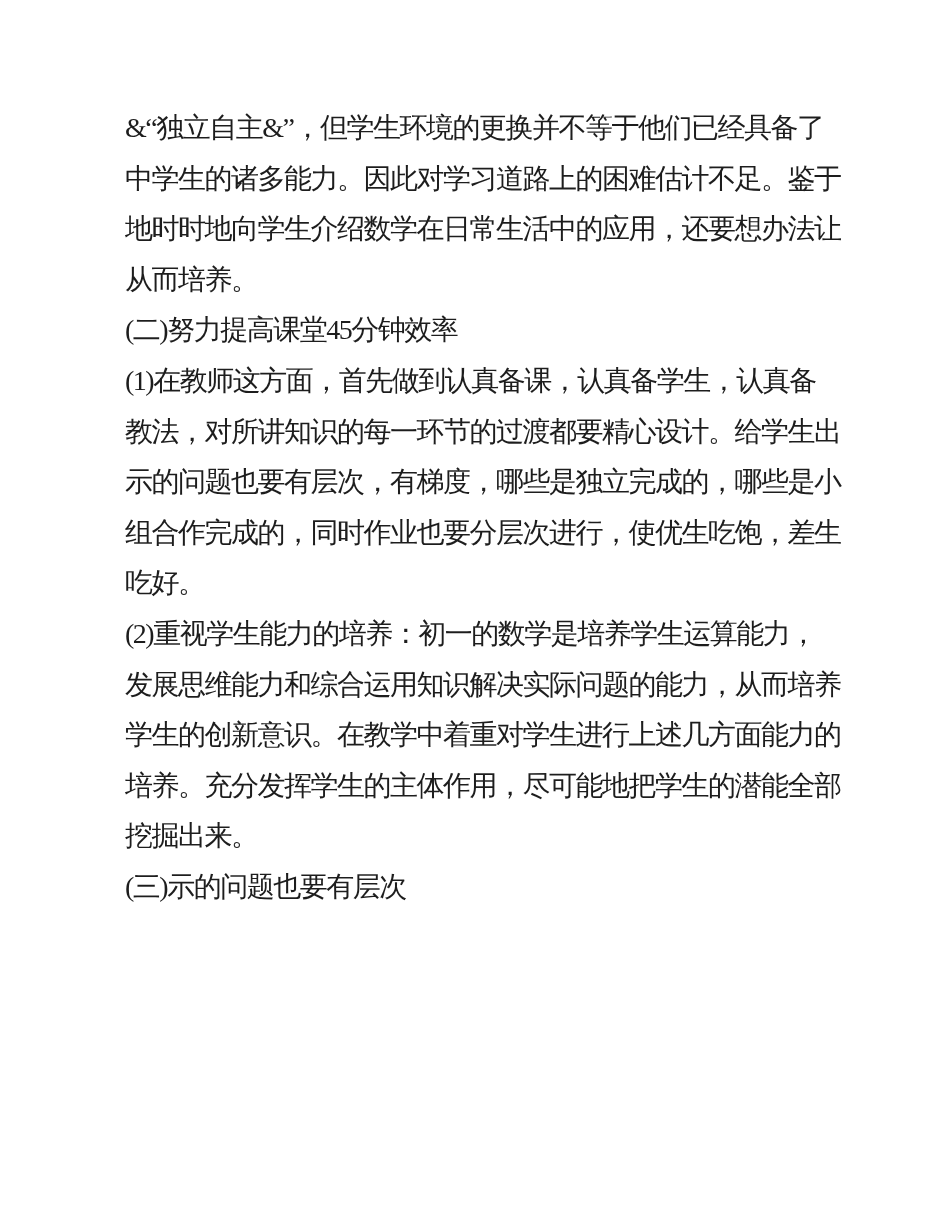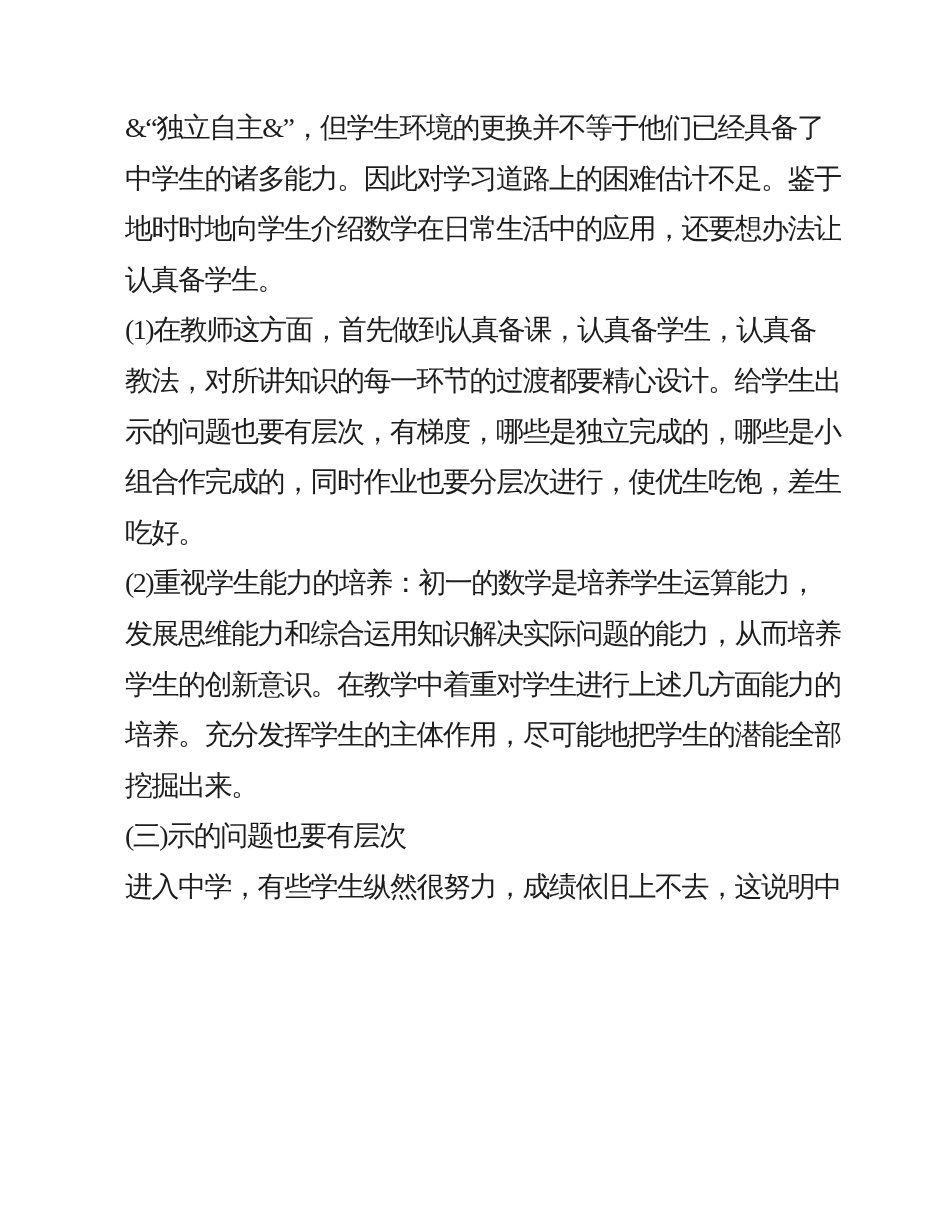--- a/index.html
+++ b/index.html
@@ -34,27 +34,27 @@
   }
 </style>
 </head>
 <body>
 
 <div class="page">
   <div class="text-block">
       <div class="text-line">&amp;“独立自主&amp;”，但学生环境的更换并不等于他们已经具备了</div>
       <div class="text-line">中学生的诸多能力。因此对学习道路上的困难估计不足。鉴于</div>
       <div class="text-line">地时时地向学生介绍数学在日常生活中的应用，还要想办法让</div>
-      <div class="text-line">认真备学生。</div>
+      <div class="text-line">从而培养。</div>
+      <div class="text-line">(二)努力提高课堂45分钟效率</div>
       <div class="text-line">(1)在教师这方面，首先做到认真备课，认真备学生，认真备</div>
       <div class="text-line">教法，对所讲知识的每一环节的过渡都要精心设计。给学生出</div>
       <div class="text-line">示的问题也要有层次，有梯度，哪些是独立完成的，哪些是小</div>
       <div class="text-line">组合作完成的，同时作业也要分层次进行，使优生吃饱，差生</div>
       <div class="text-line">吃好。</div>
       <div class="text-line">(2)重视学生能力的培养：初一的数学是培养学生运算能力，</div>
       <div class="text-line">发展思维能力和综合运用知识解决实际问题的能力，从而培养</div>
       <div class="text-line">学生的创新意识。在教学中着重对学生进行上述几方面能力的</div>
       <div class="text-line">培养。充分发挥学生的主体作用，尽可能地把学生的潜能全部</div>
       <div class="text-line">挖掘出来。</div>
       <div class="text-line">(三)示的问题也要有层次</div>
-      <div class="text-line">进入中学，有些学生纵然很努力，成绩依旧上不去，这说明中</div>
     </div>
 </div>
 
 </body></html>

